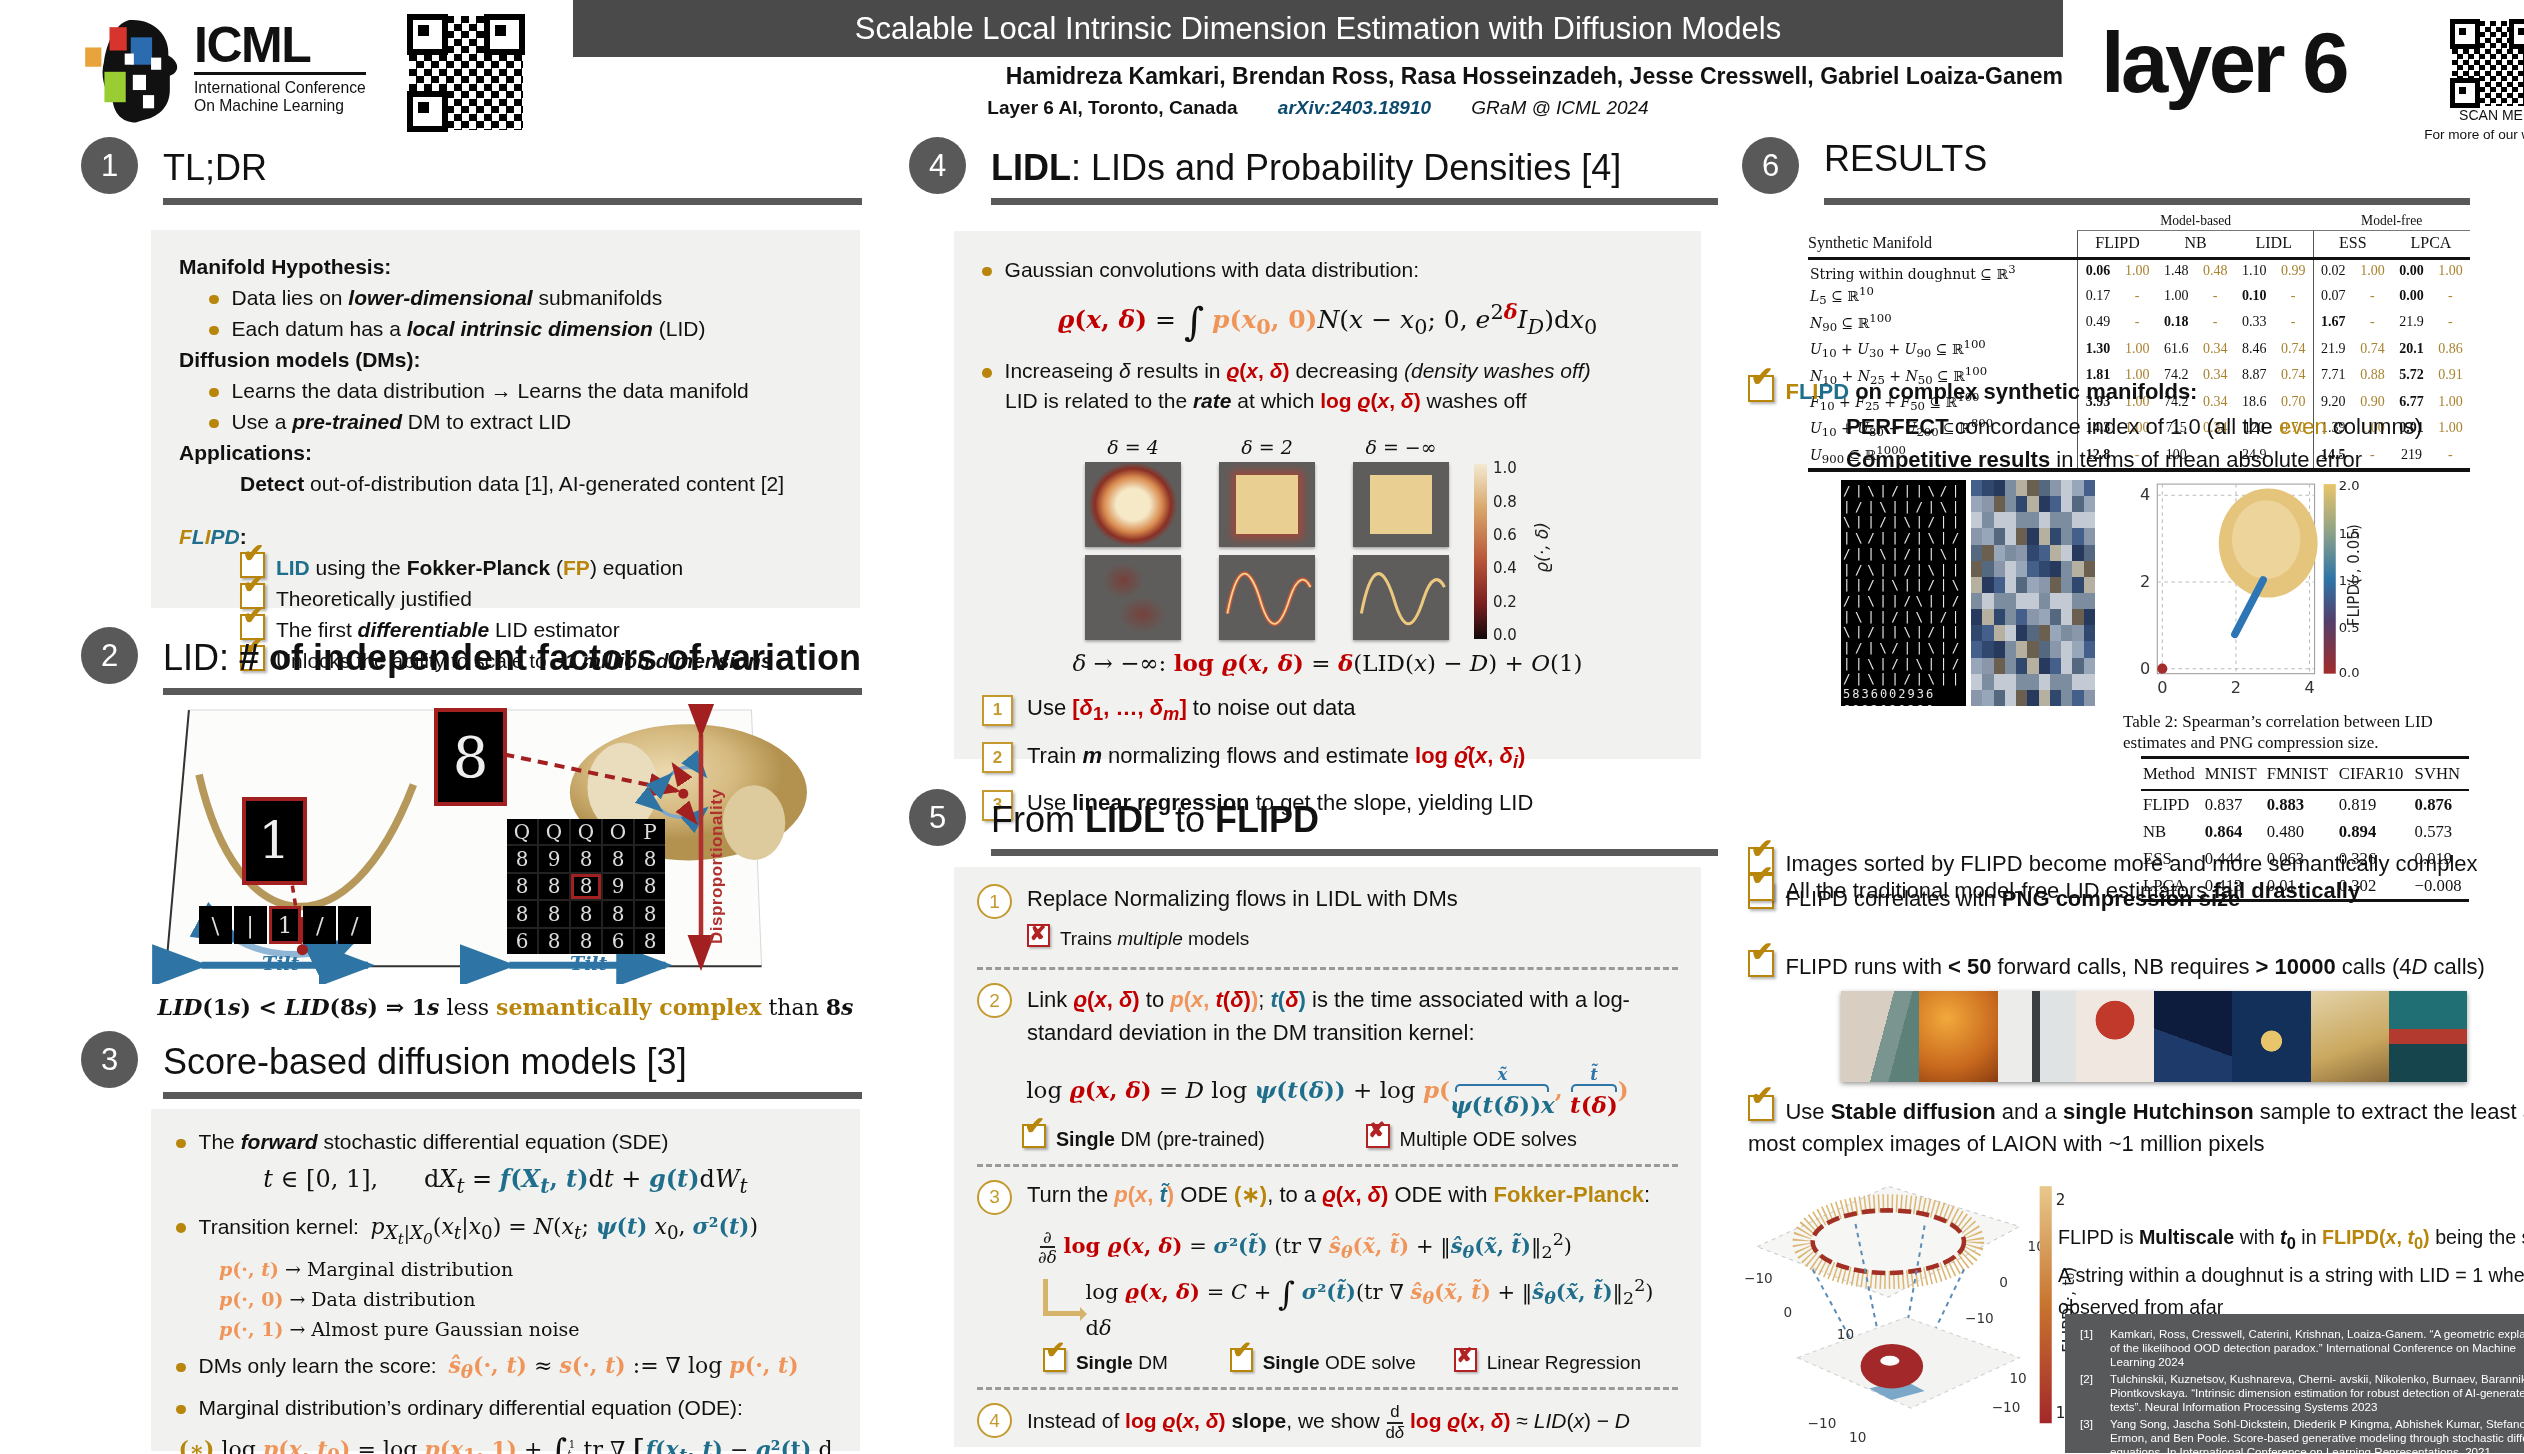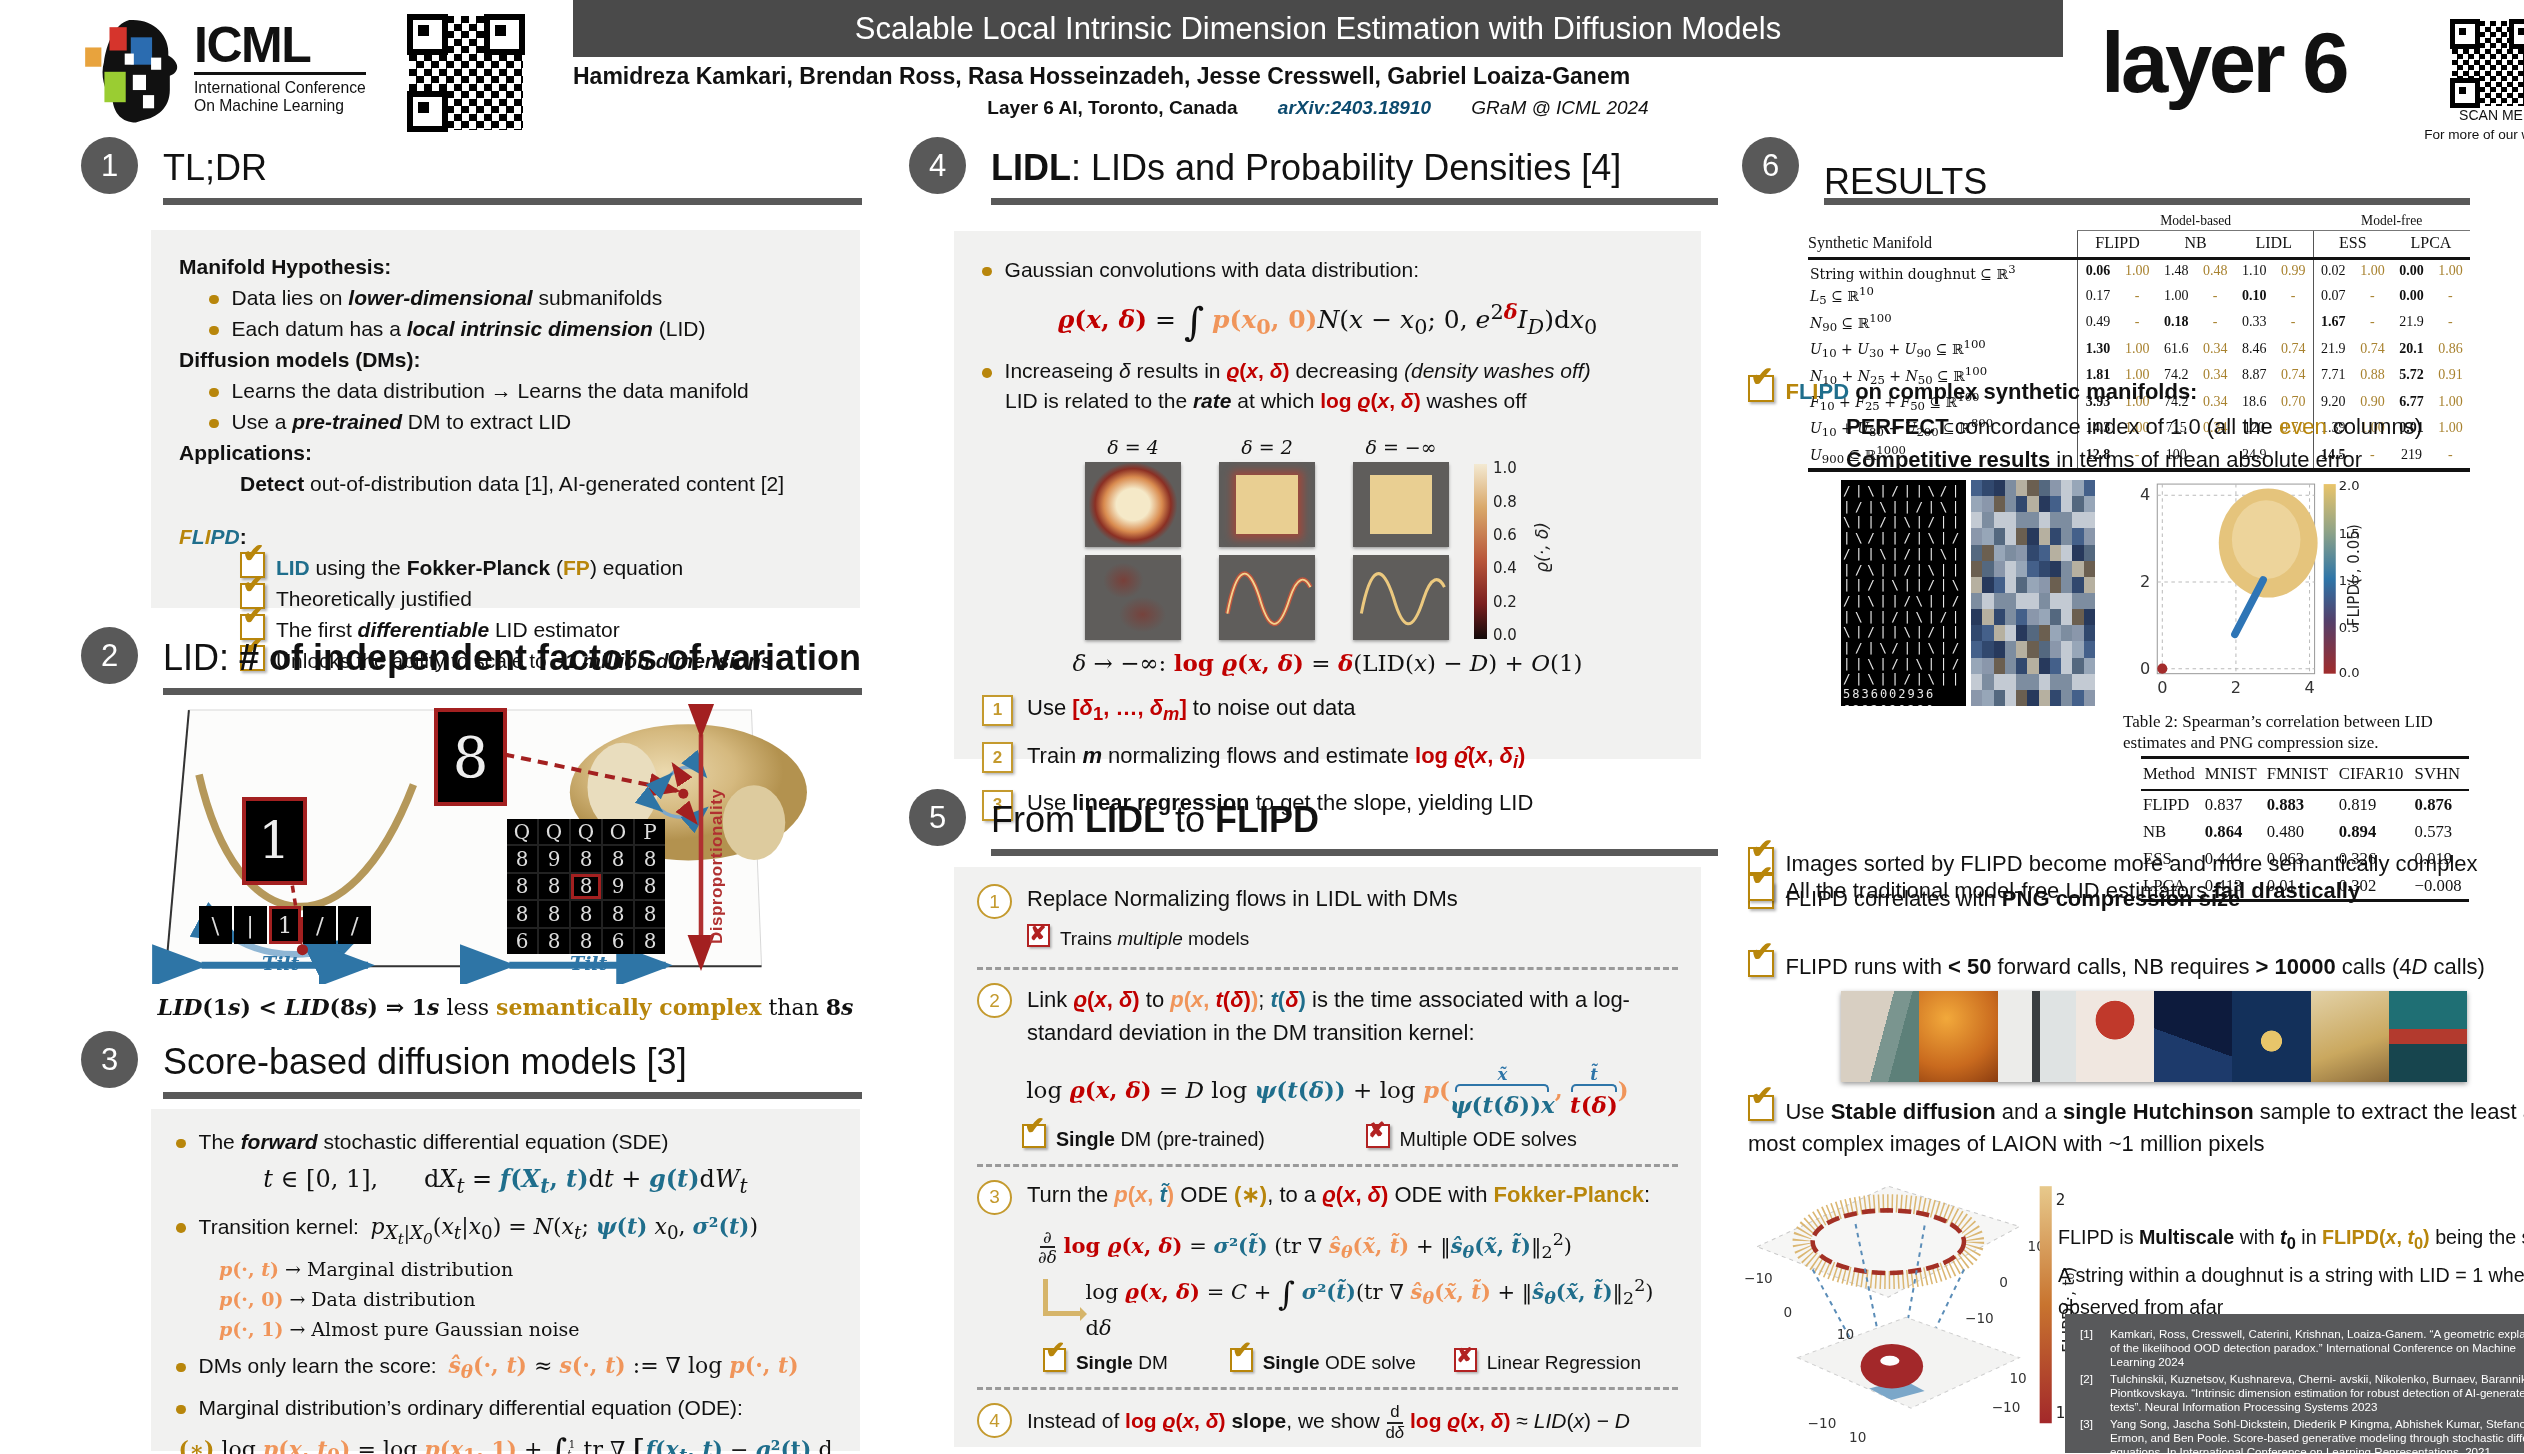--- a/index.html
+++ b/index.html
@@ -1,20 +1,20 @@
 <!DOCTYPE html>
 <html style="font-size:8px"><head>
 <meta charset="utf-8">
 <style>
   html,body{margin:0;padding:0;background:#fff}
   #poster{position:relative;width:2585px;height:1454px;background:#fff;font-family:"Liberation Sans",sans-serif;color:#111;overflow:hidden}
   .abs{position:absolute}
   
   .hbar{left:573px;top:0;width:1490px;height:57px;background:#4a4a4a;color:#fff;text-align:center;font-size:31px;line-height:57px}
-  .authors{left:573px;top:63px;width:1490px;text-align:left;font-size:23px;font-weight:bold}
+  .authors{left:573px;top:63px;width:1490px;text-align:right;font-size:23px;font-weight:bold}
   .affrow{left:573px;top:97px;width:1490px;text-align:center;font-size:19px}
   .affrow .aff{font-weight:bold}
   .arx{color:#0c4a6e;font-weight:bold;font-style:italic;margin:0 35px}
   .ven{font-style:italic}
   
   .icml{left:76px;top:14px;display:flex;align-items:center;gap:14px}
   .icmltxt .big{font-size:50px;font-weight:bold;letter-spacing:-1.5px;line-height:.95}
   .icmltxt .sub{font-size:15.7px;line-height:1.15;border-top:3px solid #111;padding-top:4px;margin-top:3px}
   .qr{background:repeating-conic-gradient(#000 0% 25%,#fff 0% 50%) 0 0/15px 15px;border:5px solid #fff;outline:2px solid #fff;position:absolute}
   .find{position:absolute;width:29px;height:29px;border:6.6px solid #000;background:#fff}
@@ -396,21 +396,21 @@
             <span>d<i>δ</i></span>
           </span> <b class="mr">log <i>ϱ</i>(<i>x</i>, <i>δ</i>)</b> ≈ <i>LID</i>(<i>x</i>) − <i>D</i></span>
       </div>
     <div class="pline ctr eq" style="font-size:24px;margin:13px 0 13px"><b class="mg">FLIPD(</b><i>x</i><b class="mg">,</b> <i class="mb">t̃</i><b class="mg">)</b> := <i>D</i> + <b class="mb"><i>σ</i>²(<i>t̃</i>)</b>(tr ∇ <b class="mo"><i>ŝ<sub>θ</sub></i>(<i>x̃</i>, <i>t̃</i>)</b> + ‖<b class="mo"><i>ŝ<sub>θ</sub></i>(<i>x̃</i>, <i>t̃</i>)</b>‖<sub>2</sub><sup>2</sup>)</div>
 
   </div>
 
   <div class="abs scir" style="left:1742px;top:137px">
       <span>6</span>
     </div>
-  <h2 style="left:1824px;top:161px">RESULTS</h2>
+  <h2 style="left:1824px;top:138px">RESULTS</h2>
   <div class="abs ul" style="left:1824px;top:198px;width:646px"></div>
 
   <div class="abs" style="left:1808px;top:212px">
     <table class="t1">
       <thead>
         <tr class="grp">
           <th></th>
           <th colspan="6" class="gb">Model-based</th>
           <th colspan="4" class="gb" style="border-left:0">Model-free</th>
         </tr>

